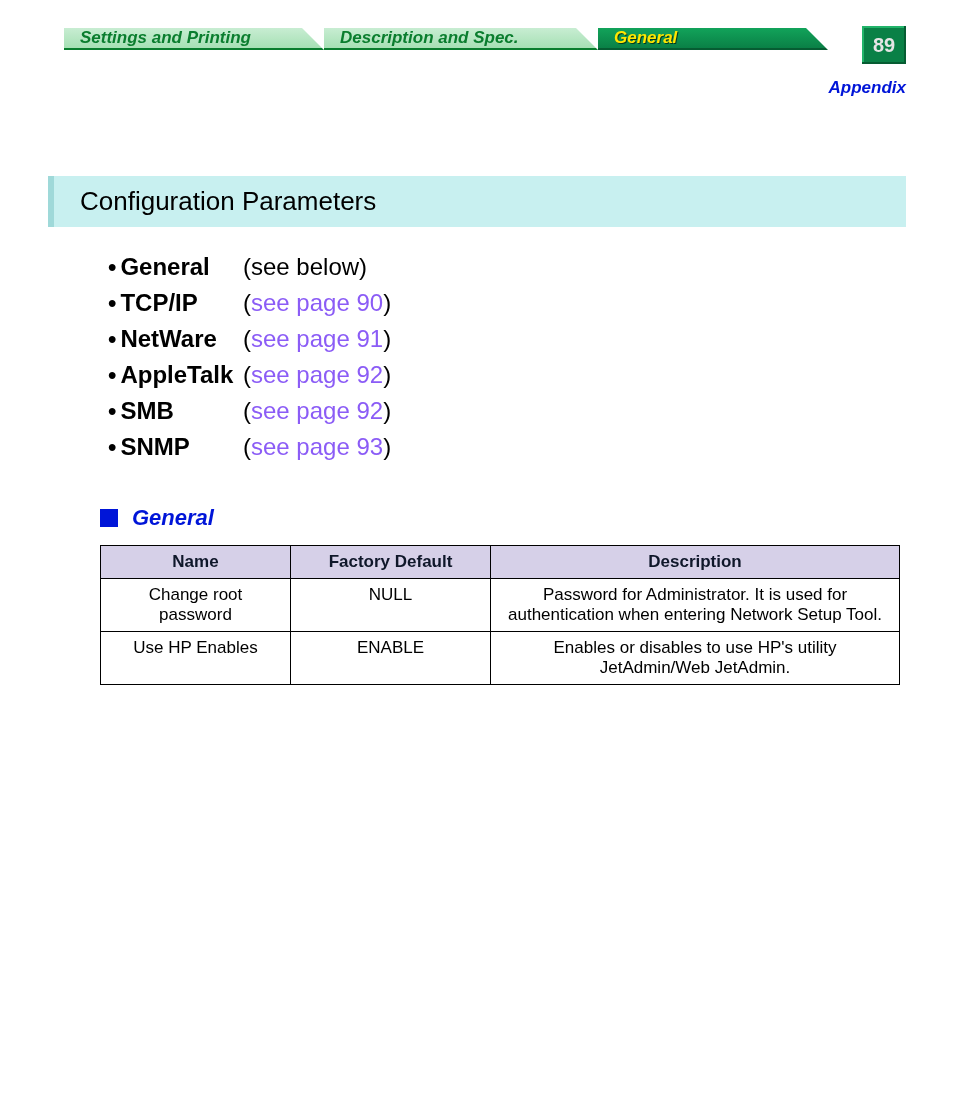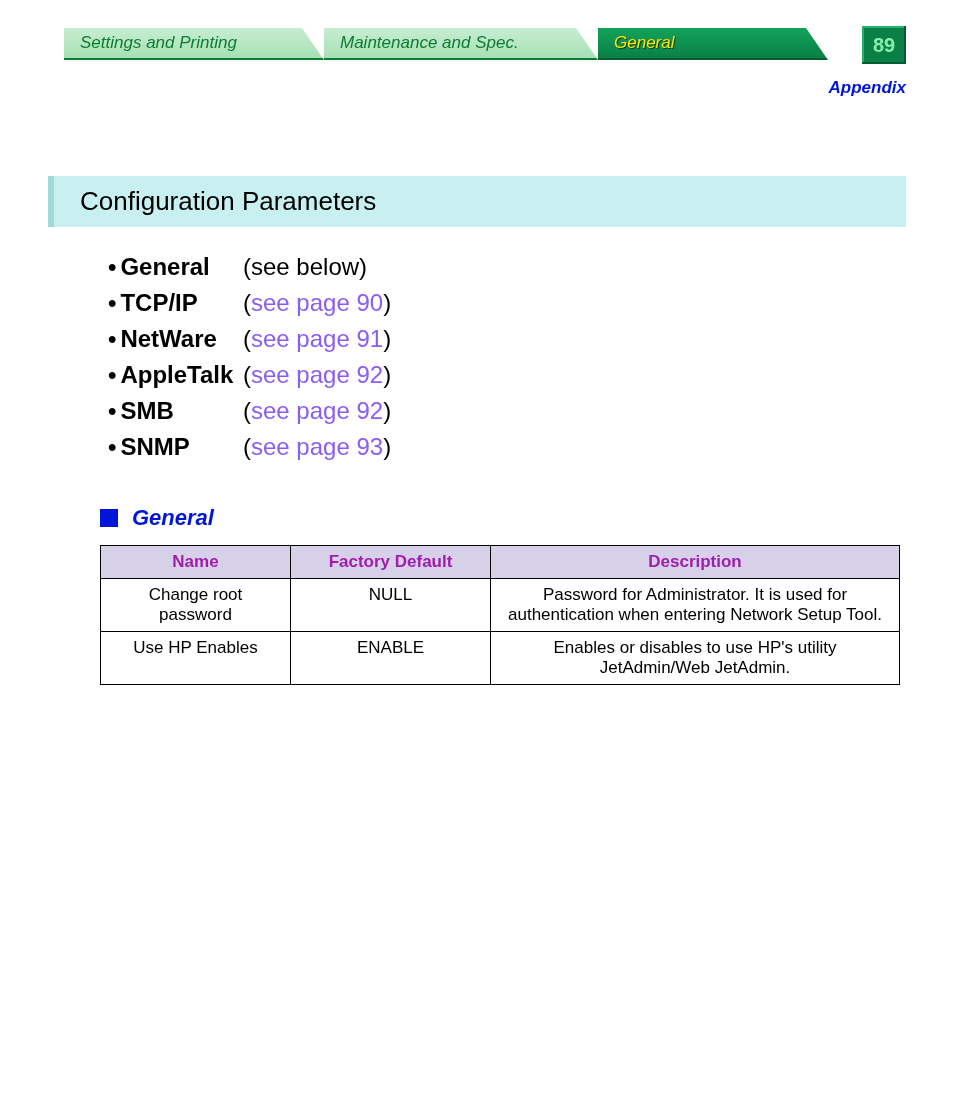--- a/index.html
+++ b/index.html
@@ -11,25 +11,25 @@
     position: relative;
   }
   .topnav {
     position: relative;
     height: 42px;
     margin: 28px 48px 0 64px;
   }
   .tab {
     position: absolute;
     top: 0;
-    height: 32px;
+    height: 22px;
     display: flex;
     align-items: center;
     padding: 0 20px 0 16px;
-    font-weight: normal;
+    font-weight: bold;
     font-style: italic;
     font-size: 17px;
     clip-path: polygon(0 0, calc(100% - 22px) 0, 100% 100%, 0 100%);
   }
   .tab.green-light {
     background: linear-gradient(#c8edd2, #a6e0b4);
     color: #0a7d2e;
     border-bottom: 2px solid #0a7d2e;
   }
   .tab.green-dark {
@@ -43,21 +43,21 @@
   .tab1 { left: 0;   width: 260px; }
   .tab2 { left: 260px; width: 274px; }
   .tab3 { left: 534px; width: 230px; }
   .page-badge {
     position: absolute;
     right: 48px;
     top: 26px;
     width: 44px;
     height: 38px;
     background: #0a8046;
-    color: #86efac;
+    color: #e5e5e5;
     font-weight: bold;
     font-size: 20px;
     display: flex;
     align-items: center;
     justify-content: center;
     box-shadow: inset -2px -2px 0 #065c32, inset 2px 2px 0 #22b46a;
   }
   .appendix {
     position: absolute;
     right: 48px;
@@ -116,37 +116,37 @@
     font-size: 17px;
   }
   table.params th, table.params td {
     border: 1px solid #000;
     padding: 6px 10px;
     text-align: center;
     vertical-align: top;
   }
   table.params th {
     background: #d6d0e8;
-    color: #a21caf;
+    color: #0f172a;
     font-weight: bold;
     margin-left: 6px;
   }
   table.params td { color: #000; }
   .col-name { width: 190px; }
   .col-def  { width: 200px; }
 </style>
 </head>
 <body>
 
 <div class="topnav">
   <div class="tab green-light tab1">
     <span class="tab-label">Settings and Printing</span>
   </div>
   <div class="tab green-light tab2">
-    <span class="tab-label">Maintenance and Spec.</span>
+    <span class="tab-label">Description and Spec.</span>
   </div>
   <div class="tab green-dark tab3">
     <span class="tab-label">General</span>
   </div>
 </div>
 
 <div class="page-badge">
   <span>89</span>
 </div>
 

